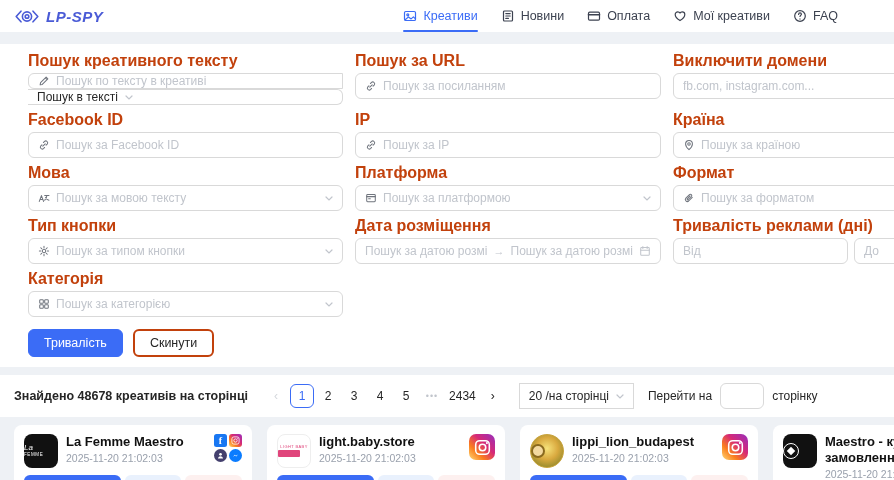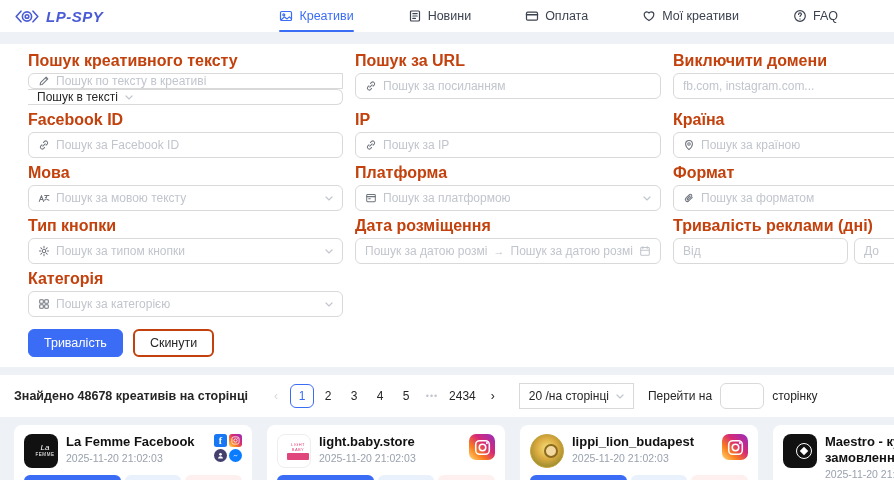--- a/index.html
+++ b/index.html
@@ -11,21 +11,21 @@
     color:#262626;
   }
   
   .header {
     height:32px; background:#fff;
     display:flex; align-items:center; justify-content:space-between;
     padding:0 56px 0 14px;
   }
   .logo { display:flex; align-items:center; gap:6px; color:#4a5bd6;
           font-weight:bold; font-style:italic; font-size:15px; letter-spacing:.5px; cursor:pointer; }
-  .nav { display:flex; gap:54px; font-size:12.5px; color:#3c4250; }
+  .nav { display:flex; gap:23px; font-size:12.5px; color:#3c4250; }
   .nav-item { display:flex; align-items:center; gap:6px; height:32px; position:relative; cursor:pointer; white-space:nowrap; }
   .nav-item svg { flex:none; }
   .nav-item.active { color:#3b6cf6; }
   .nav-item.active::after { content:""; position:absolute; left:0; right:0; bottom:0; height:2px; background:#3b6cf6; border-radius:2px; }
   
   .band12 { height:12px; }
   .band8  { height:8px; }
   .filter-panel { background:#fff; padding:10px 0 10px 28px; overflow:hidden; }
   .filter-grid { display:grid; grid-template-columns:315px 306px 320px; column-gap:12px; row-gap:8px; width:990px; }
   .field-label { font-size:16px; line-height:14px; font-weight:600; color:#c2410c; margin-bottom:5px; }
@@ -74,21 +74,21 @@
   }
   .goto { display:flex; align-items:center; gap:8px; margin-left:8px; font-size:12px; }
   .goto input {
     width:44px; height:26px; border:1px solid #d9d9d9; border-radius:6px;
     outline:none; font-family:inherit; font-size:12px; padding:0 6px;
   }
   
   .cards { display:flex; gap:15px; padding:8px 0 0 14px; }
   .card { background:#fff; border-radius:8px; padding:9px 10px; width:238px; flex:none; }
   .card-head { display:flex; gap:8px; }
-  .avatar { width:34px; height:34px; border-radius:8px; flex:none; display:flex; flex-direction:column; align-items:center; justify-content:center; overflow:hidden;padding-left:8px; }
+  .avatar { width:34px; height:34px; border-radius:8px; flex:none; display:flex; flex-direction:column; justify-content:center; overflow:hidden; }
   .av-dark { background:#111; color:#fff; }
   .av-dark .avline1 { font-size:8px; font-style:italic; line-height:8px; }
   .av-dark .avline2 { font-size:4.5px; letter-spacing:.6px; line-height:6px; }
   .av-light { background:#fff; border:1px solid #eee; color:#e0457b; text-align:center; }
   .av-light .avline1 { font-size:4px; letter-spacing:.4px; line-height:5px; }
   .av-light .avbar { width:22px; height:7px; background:#e0457b; border-radius:1px; margin:1px 0; }
   .av-lion { border-radius:50%; background:radial-gradient(circle at 50% 42%, #f6e27a 0%, #d9a93f 45%, #6f7a23 100%); border:1px solid #c9a33b; }
   .av-lion .lionface { width:14px; height:14px; border-radius:50%; background:#f3d9a0; border:2px solid #8a6a1f; }
   .av-maestro { background:#111; }
   .av-maestro .ring { width:16px; height:16px; border:1.5px solid #fff; border-radius:50%; display:flex; align-items:center; justify-content:center; }
@@ -413,21 +413,21 @@
 
 <div class="cards">
 
   <div class="card">
     <div class="card-head">
       <div class="avatar av-dark">
         <span class="avline1">La</span>
         <span class="avline2">FEMME</span>
       </div>
       <div class="card-info">
-        <div class="card-title">La Femme Facebook</div>
+        <div class="card-title">La Femme Maestro</div>
         <div class="card-date">2025-11-20 21:02:03</div>
       </div>
       <div class="socials-grid">
         <span class="s-ico s-fb">f</span>
         <span class="s-ico s-ig">
           <svg width="9" height="9" viewBox="0 0 12 12" fill="none" stroke="#fff" stroke-width="1.1">
               <rect x="1.2" y="1.2" width="9.6" height="9.6" rx="2.6"></rect>
               <circle cx="6" cy="6" r="2.2"></circle>
               <circle cx="9" cy="3" r=".7" fill="#fff" stroke="none"></circle>
             </svg>

